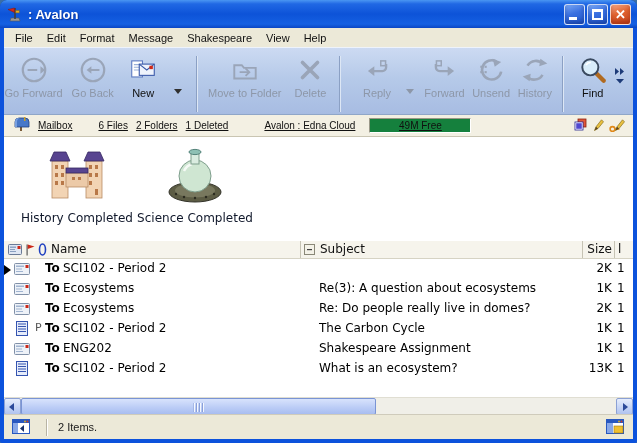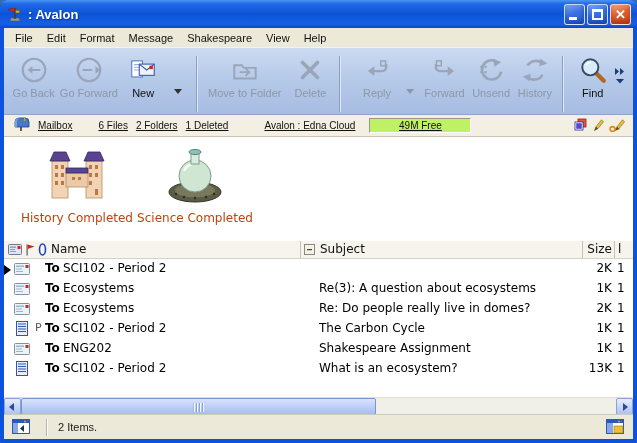--- a/index.html
+++ b/index.html
@@ -59,31 +59,31 @@
     height:22px; background:#f3f0e3; border-bottom:1px solid #c9c5b2;
     display:flex; align-items:center; font-size:10px; color:#101010;text-decoration:underline;
   }
   .infobar .mbx { margin-left:10px; }
   .infobar .loc { margin-left:8px; }
   .infobar .cnt { margin-left:26px; }
   .infobar .cnt2 { margin-left:8px; }
   .infobar .acct { margin-left:36px; }
   .freebox {
     margin-left:14px; width:102px; height:15px; text-align:center; line-height:13px;
-    background:#bef264; border:1px solid #9a9888; border-bottom-color:#fff; border-right-color:#fff;
+    background:#15803d; border:1px solid #9a9888; border-bottom-color:#fff; border-right-color:#fff;
   }
   .ibar-icons { margin-left:auto; margin-right:8px; display:flex; gap:5px; align-items:center; }
   
   .iconpane { height:104px; background:#fff; position:relative;
     font-family:"DejaVu Sans", sans-serif; }
   .shortcut { position:absolute; top:10px; width:126px; text-align:center; }
   .shortcut.s1 { left:10px; }
   .shortcut.s2 { left:128px; }
   .shortcut .bigicon { display:inline-block; height:60px; }
-  .shortcut .slabel { font-size:12px; color:#c2410c; margin-top:2px; white-space:nowrap; }
+  .shortcut .slabel { font-size:12px; color:#0f172a; margin-top:2px; white-space:nowrap; }
   
   .listheader {
     height:18px; background:#f6f4ec; border-bottom:1px solid #d6d3c4;
     position:relative; font-family:"DejaVu Sans", sans-serif; font-size:12px; color:#101010;
   }
   .lh-abs { position:absolute; top:1px; }
   .lh-text { top:1px; }
   .vsep { position:absolute; top:0; bottom:0; border-left:1px solid #c6c3b4; }
   .rows { height:138px; background:#fff; font-family:"DejaVu Sans", sans-serif; font-size:12px; color:#000; }
   .row { position:relative; height:20px; }
@@ -156,44 +156,44 @@
       <span class="menu-item">Edit</span>
       <span class="menu-item">Format</span>
       <span class="menu-item">Message</span>
       <span class="menu-item">Shakespeare</span>
       <span class="menu-item">View</span>
       <span class="menu-item">Help</span>
     </div>
 
     <div class="toolbar">
 
+      <div class="tbtn disabled" style="width:62px;">
+        <span class="ticon">
+          <svg width="32" height="30" viewBox="0 0 28 28">
+              <g stroke="#9aa5b8" fill="none" stroke-width="2">
+            <circle cx="14" cy="14" r="10.5"></circle>
+                <path d="M8 14 H17"></path>
+              </g>
+            <polygon points="15.5,14 11,10.5 11,17.5" transform="translate(9,0)" fill="#9aa5b8"></polygon>
+          </svg>
+        </span>
+        <span class="tlabel">Go Forward</span>
+      </div>
+
       <div class="tbtn disabled" style="width:54px;margin-left:4px;">
         <span class="ticon">
           <svg width="32" height="30" viewBox="0 0 28 28">
               <g stroke="#9aa5b8" fill="none" stroke-width="2">
             <circle cx="14" cy="14" r="10.5"></circle>
                 <path d="M20 14 H11"></path>
               </g>
             <polygon points="12.5,14 17,10.5 17,17.5" transform="translate(-4.5,0)" fill="#9aa5b8"></polygon>
           </svg>
         </span>
         <span class="tlabel">Go Back</span>
-      </div>
-
-      <div class="tbtn disabled" style="width:62px;">
-        <span class="ticon">
-          <svg width="32" height="30" viewBox="0 0 28 28">
-              <g stroke="#9aa5b8" fill="none" stroke-width="2">
-            <circle cx="14" cy="14" r="10.5"></circle>
-                <path d="M8 14 H17"></path>
-              </g>
-            <polygon points="15.5,14 11,10.5 11,17.5" transform="translate(9,0)" fill="#9aa5b8"></polygon>
-          </svg>
-        </span>
-        <span class="tlabel">Go Forward</span>
       </div>
 
       <div class="tbtn" style="width:52px;">
         <span class="ticon">
           <svg width="32" height="30" viewBox="0 0 28 28">
             <rect x="3.5" y="5.5" width="10" height="15" fill="#fff" stroke="#5a78c0"></rect>
             <line x1="5.5" y1="9" x2="11.5" y2="9" stroke="#9ab0d8"></line>
             <line x1="5.5" y1="11.5" x2="11.5" y2="11.5" stroke="#9ab0d8"></line>
             <line x1="5.5" y1="14" x2="11.5" y2="14" stroke="#9ab0d8"></line>
             <rect x="10.5" y="8.5" width="14" height="10.5" fill="#eef3fc" stroke="#3858a8"></rect>

